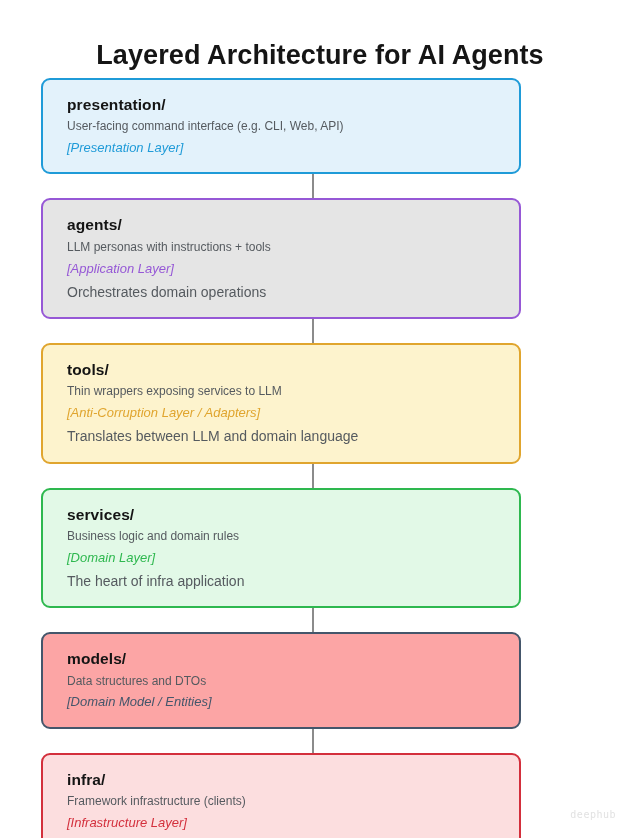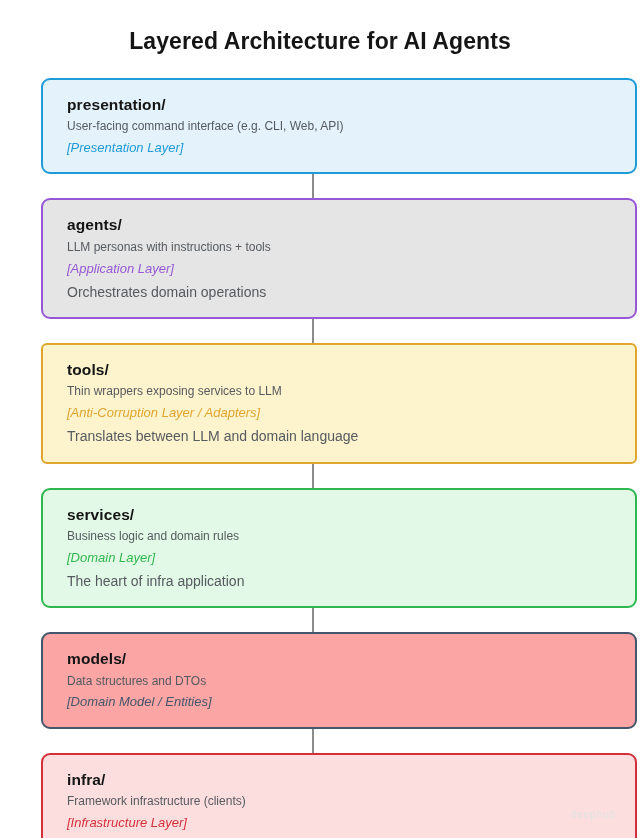--- a/index.html
+++ b/index.html
@@ -11,45 +11,45 @@
   }
 
   body {
     font-family: "Liberation Sans", sans-serif;
     position: relative;
     overflow: hidden;
   }
 
   #diagram-title {
     text-align: center;
-    font-size: 23px;
+    font-size: 27px;
     font-weight: bold;
     color: #151515;
     letter-spacing: 0.1px;
-    padding-top: 28px;
+    padding-top: 40px;
     padding-bottom: 0;
   }
 
   #layer-stack {
     position: absolute;
     top: 78px;
     left: 41px;
     width: 544px;
   }
 
   .layer-row {
     position: relative;
   }
 
   .layer-box {
     border-style: solid;
     border-width: 2.5px;
     border-radius: 9px;
     padding: 14px 0 13px 24px;
-    width: 596px;
+    width: 480px;
   }
 
   .layer-name {
     font-size: 15.5px;
     font-weight: bold;
     color: #141414;
     line-height: 1.45;
     letter-spacing: 0.1px;
   }
 
@@ -105,21 +105,21 @@
     <div class="layer-row">
       <div class="layer-box" style="border-color: rgb(150, 88, 214); background: #e5e5e5;">
         <div class="layer-name">agents/</div>
         <div class="layer-desc">LLM personas with instructions + tools</div>
         <div class="layer-tag" style="color: rgb(150, 88, 214);">[Application Layer]</div>
         <div class="layer-note">Orchestrates domain operations</div>
       </div>
       <div class="connector" style="background: rgb(139, 139, 139);"></div>
     </div>
     <div class="layer-row">
-      <div class="layer-box" style="border-color: rgb(224, 165, 46); background: rgb(253, 243, 205); border-radius: 6px;">
+      <div class="layer-box" style="border-color: rgb(224, 165, 46); background: rgb(253, 243, 205);">
         <div class="layer-name">tools/</div>
         <div class="layer-desc">Thin wrappers exposing services to LLM</div>
         <div class="layer-tag" style="color: rgb(224, 165, 46);">[Anti-Corruption Layer / Adapters]</div>
         <div class="layer-note">Translates between LLM and domain language</div>
       </div>
       <div class="connector" style="background: rgb(139, 139, 139);"></div>
     </div>
     <div class="layer-row">
       <div class="layer-box" style="border-color: rgb(46, 184, 79); background: rgb(226, 249, 231);">
         <div class="layer-name">services/</div>

